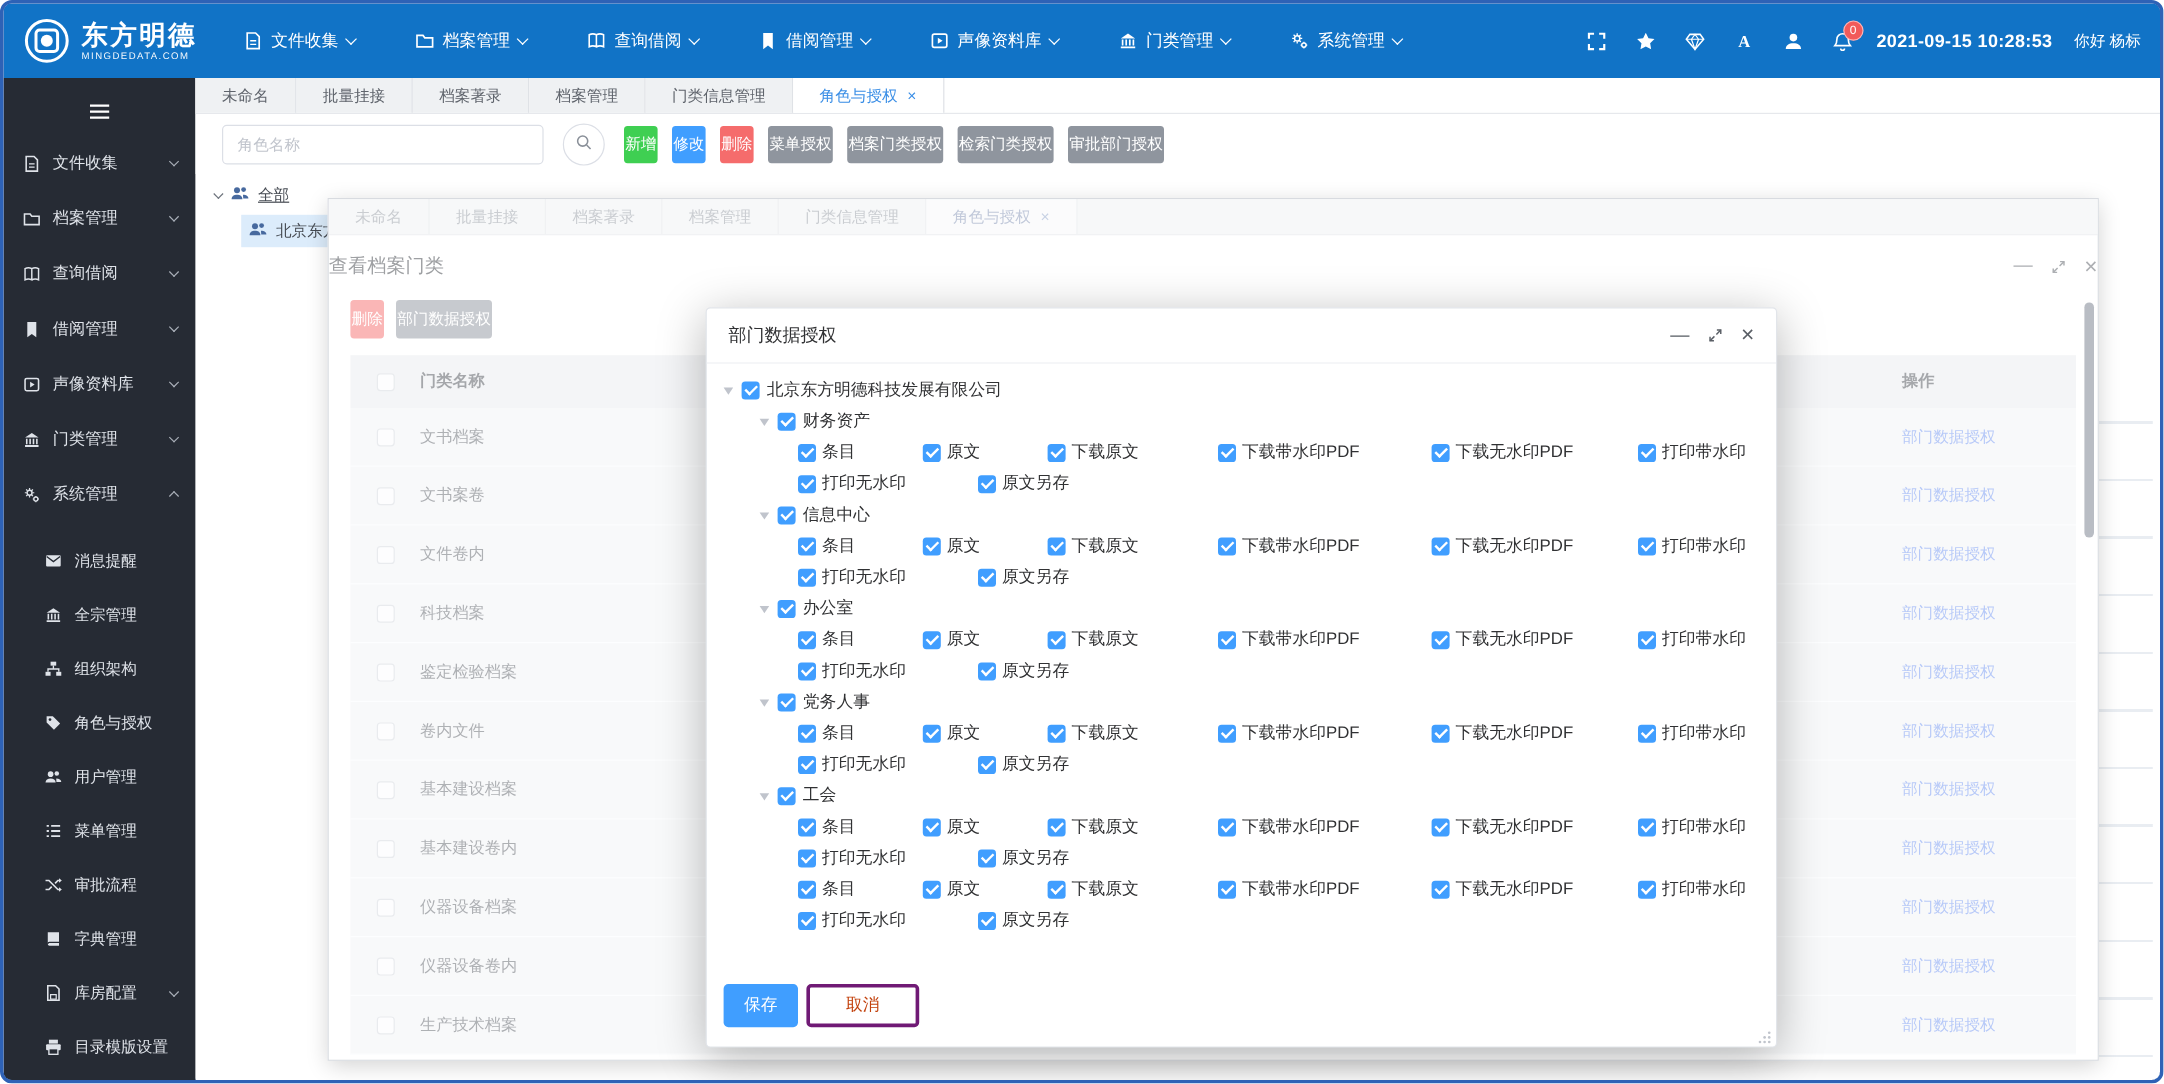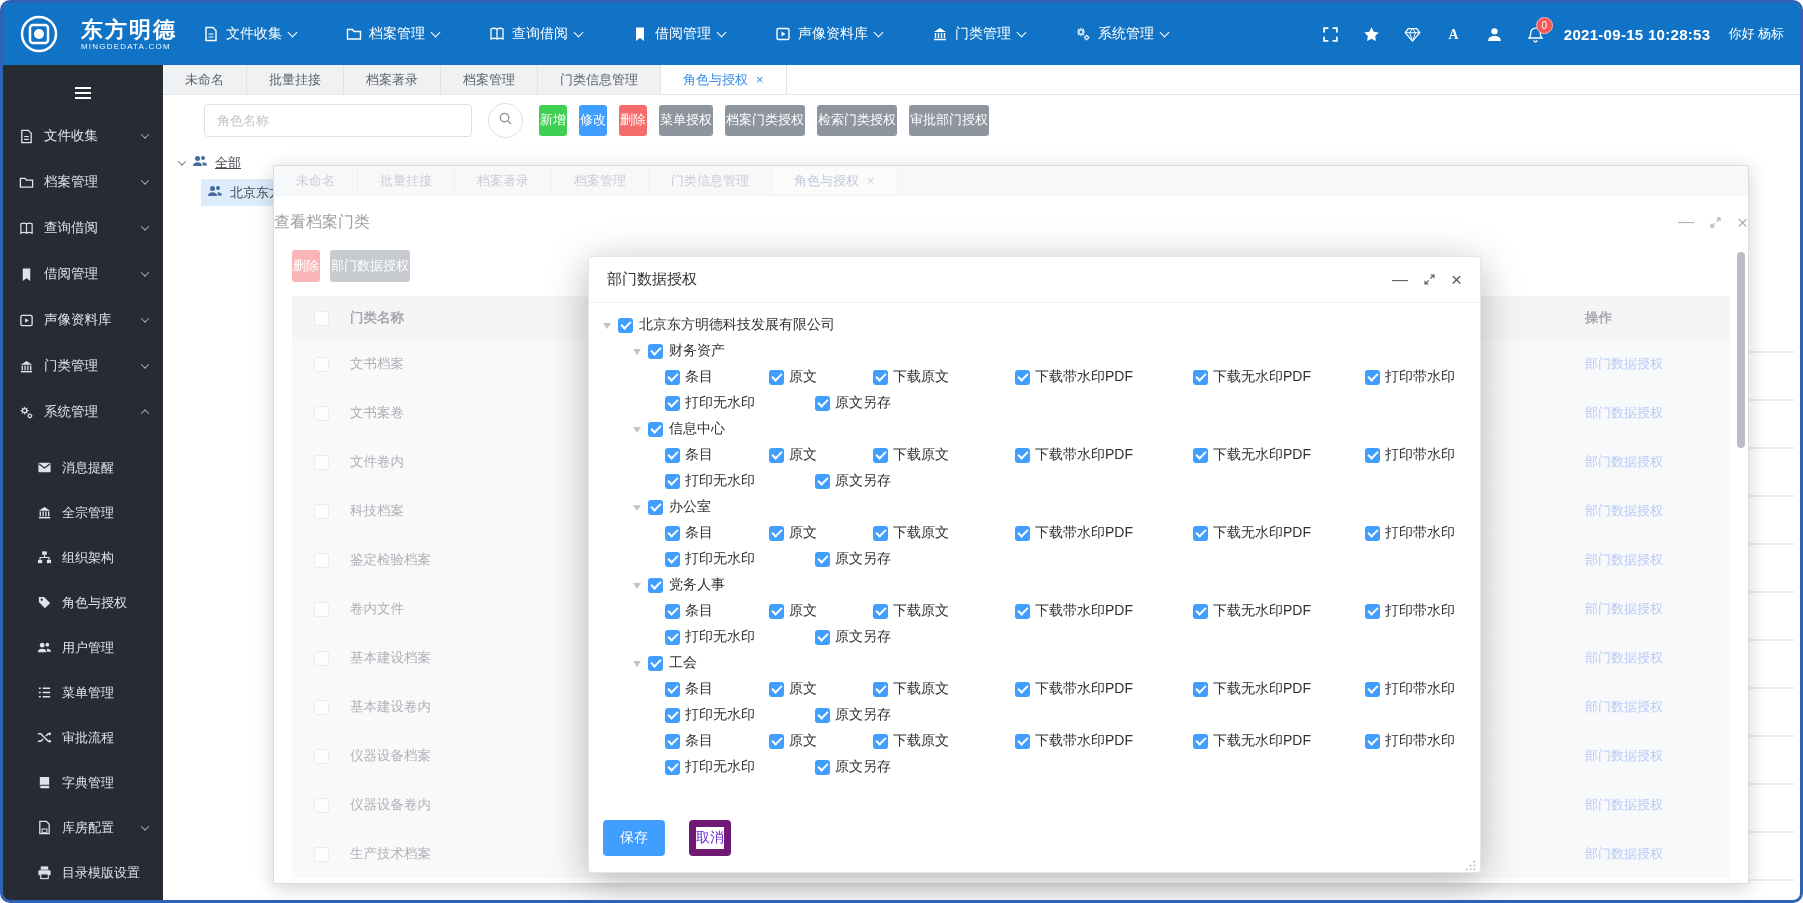--- a/index.html
+++ b/index.html
@@ -2,21 +2,21 @@
 <html><head>
 <meta charset="utf-8">
 <style>
   html,body{margin:0;padding:0;background:#fff;}
   body{font-family:"Liberation Sans","DejaVu Sans",sans-serif;}
   *{box-sizing:border-box;}
   .app{position:relative;width:1803px;height:903px;border:3px solid #2e62b6;box-shadow:inset 0 0 0 1px #1d4a97;border-radius:10px;overflow:hidden;background:#fff;}
 
   
   .navbar{position:absolute;top:0;left:0;right:0;height:62px;background:#1173c6;display:flex;align-items:center;color:#fff;padding:0 16px;}
-  .logo{display:flex;align-items:center;gap:9px;min-width:158px;justify-content:space-between;}
+  .logo{display:flex;align-items:center;gap:9px;min-width:158px;}
   .logo-mark svg{width:40px;height:40px;display:block;}
   .logo-text .t1{font-size:22px;font-weight:bold;letter-spacing:2px;line-height:24px;}
   .logo-text .t2{font-size:8px;letter-spacing:1.2px;opacity:.95;}
   .nav-menu{display:flex;align-items:center;gap:50px;margin-left:26px;}
   .nav-item{display:flex;align-items:center;gap:7px;font-size:14px;cursor:pointer;white-space:nowrap;}
   .nav-item .icon svg{width:16px;height:16px;display:block;}
   .chev{width:7px;height:7px;border-right:1.6px solid #fff;border-bottom:1.6px solid #fff;transform:rotate(45deg);margin-top:-4px;}
   .nav-right{margin-left:auto;display:flex;align-items:center;gap:24px;}
   .nav-right .icon svg{width:17px;height:17px;display:block;}
   .bell-wrap{position:relative;}
@@ -37,21 +37,21 @@
   .side-sub .side-item{padding-left:33px;height:45px;font-size:13px;}
 
   
   .main{position:absolute;left:160px;top:62px;right:0;bottom:0;background:#fff;}
   .tabbar{position:absolute;top:0;left:0;right:0;height:30px;background:#fff;border-bottom:1px solid #e6e8ec;display:flex;z-index:1;}
   .tab{display:flex;align-items:center;padding:0 22px;background:#eff1f3;border-right:1px solid #dfe2e6;font-size:13px;color:#5f646c;gap:8px;cursor:pointer;white-space:nowrap;}
   .tab.active{background:#fff;color:#3a8ee6;}
   .tab-close{color:#3a8ee6;font-size:13px;line-height:1;cursor:pointer;}
 
   .toolbar{position:absolute;top:30px;left:0;right:0;height:50px;display:flex;align-items:center;padding-left:22px;gap:12px;background:#fff;z-index:1;}
-  .search-input{width:268px;height:33px;border:1px solid #dcdfe6;border-radius:4px;padding:0 12px;font-size:13px;color:#333;outline:none;margin-left:19px;}
+  .search-input{width:268px;height:33px;border:1px solid #dcdfe6;border-radius:4px;padding:0 12px;font-size:13px;color:#333;outline:none;}
   .search-input::placeholder{color:#c0c4cc;}
   .search-btn{width:35px;height:35px;border-radius:50%;border:1px solid #dcdfe6;background:#fff;display:flex;align-items:center;justify-content:center;color:#8a9099;cursor:pointer;margin-left:4px;}
   .search-btn svg{width:15px;height:15px;}
   .btn{height:31px;padding:0 1px;border-radius:3px;font-size:13px;color:#fff;border:none;display:inline-flex;align-items:center;cursor:pointer;white-space:nowrap;}
   .btn.green{background:#3fcf52;}
   .btn.blue{background:#409eff;}
   .btn.red{background:#f56c6c;}
   .btn.gray{background:#8f959e;}
 
   .tree-root{position:absolute;left:16px;top:88px;display:flex;align-items:center;gap:7px;font-size:13px;color:#454a52;z-index:0;text-decoration:underline;}
@@ -90,23 +90,23 @@
   .dm{position:absolute;left:425px;top:191px;width:893px;height:617px;background:#fff;border:1px solid #e2e5ea;border-radius:4px;box-shadow:0 8px 40px rgba(0,0,0,.28);z-index:20;display:flex;flex-direction:column;}
   .dm-header{height:46px;flex:none;display:flex;align-items:center;padding:0 18px;font-size:15px;color:#303133;border-bottom:1px solid #eef0f3;}
   .dm-body{flex:1;padding:9px 14px 0 14px;overflow:hidden;}
   .trow{display:flex;align-items:center;height:26px;gap:6px;font-size:14px;color:#303133;}
   .caret{width:0;height:0;border:4.5px solid transparent;border-top:6px solid #c0c4cc;margin-top:6px;margin-right:1px;flex:none;}
   .cb{width:15px;height:15px;background:#409eff;border-radius:3px;position:relative;flex:none;cursor:pointer;}
   .cb::after{content:"";position:absolute;left:4.5px;top:1.5px;width:4px;height:8px;border-right:2px solid #fff;border-bottom:2px solid #fff;transform:rotate(45deg);}
   .dept-block{margin-left:30px;}
   .perm-row{display:flex;align-items:center;height:26px;margin-left:32px;}
   .perm-item{display:flex;align-items:center;gap:5px;font-size:14px;color:#303133;flex:none;}
-  .dm-footer{flex:none;display:flex;gap:24px;padding:10px 14px 16px 14px;}
+  .dm-footer{flex:none;display:flex;gap:7px;padding:10px 14px 16px 14px;}
   .btn-save{background:#409eff;color:#fff;border:none;border-radius:4px;height:36px;padding:0 17px;font-size:14px;cursor:pointer;}
-  .btn-cancel{background:#fff;color:#6d28d9;border:7px solid #701a75;border-radius:4px;height:36px;padding:0 0;font-size:14px;cursor:pointer;}
+  .btn-cancel{background:#fff;color:#c2410c;border:3px solid #701a75;border-radius:4px;height:36px;padding:0 30px;font-size:14px;cursor:pointer;}
   .dm-resize{position:absolute;right:4px;bottom:4px;width:11px;height:11px;}
 </style>
 </head>
 <body>
 
 <div class="app">
 
   <div class="navbar">
     <div class="logo">
       <span class="logo-mark">

